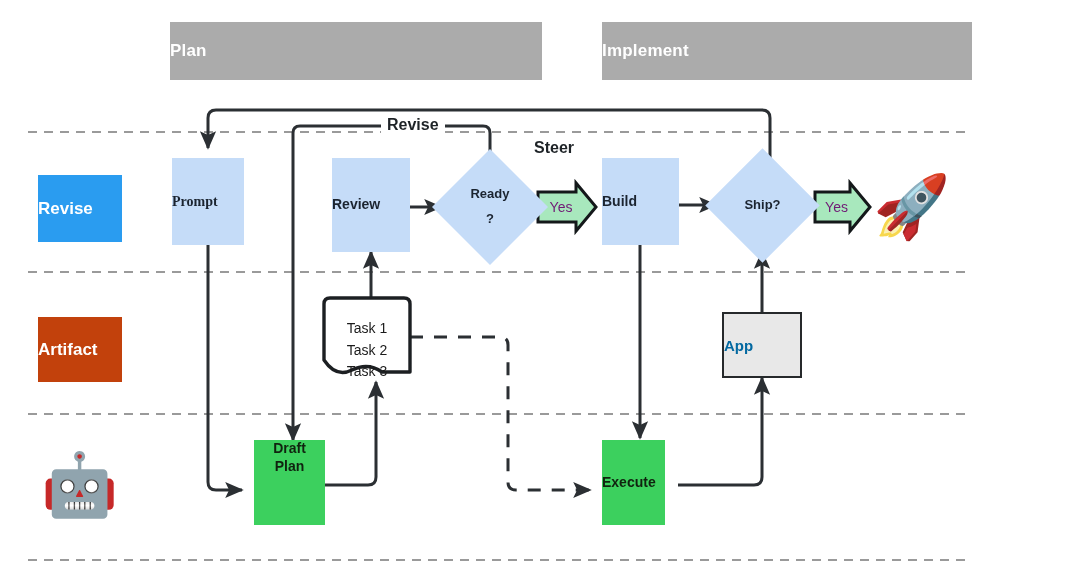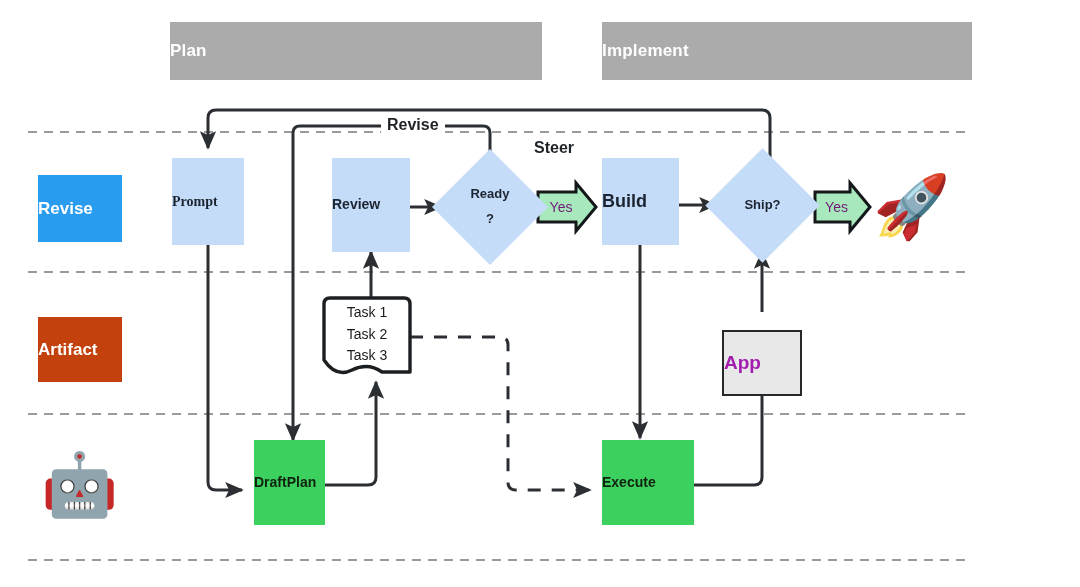--- a/index.html
+++ b/index.html
@@ -50,35 +50,34 @@
   .lane-human { background: #2a9cf0; }
   .lane-artifact { background: #c2410c; }
   
   .box-human {
     background: #c5dcf8;
     color: #1b2430;
     font-weight: bold;
     font-size: 14px;
     line-height: 1.25;
   }
-  .box-human.big { font-size: 18px; }
+  .box-human.big { font-size: 14px; }
   .box-agent {
     background: #3cd05e;
     color: #10230f;
     font-weight: bold;
     font-size: 14px;
     line-height: 1.25;
   }
   .box-app {
     background: #e8e8e8;
     border: 2.5px solid #26292b;
-    color: #a21caf;
-    font-weight: bold;
-    font-size: 19px;
-    margin-top: 18px;
+    color: #0369a1;
+    font-weight: bold;
+    font-size: 15px;
   }
   
   .diamond-wrap {
     position: absolute;
   }
   .diamond-shape {
     position: absolute;
     left: 0; top: 0;
     width: 100%; height: 100%;
     background: #c5dcf8;
@@ -96,21 +95,21 @@
     font-weight: bold;
     font-size: 13px;
     line-height: 1.3;
     gap: 8px;
   }
   
   .doc-wrap { position: absolute; }
   .doc-text {
     position: absolute;
     left: 0;
-    top: 4px;
+    top: 20px;
     width: 100%;
     text-align: center;
     color: #1b1b1b;
     font-size: 14px;
     line-height: 1.55;
   }
   
   .yes-wrap { position: absolute; }
   .yes-text {
     position: absolute;
@@ -265,26 +264,26 @@
       <div>Task 1</div>
       <div>Task 2</div>
       <div>Task 3</div>
     </div>
   </div>
 
   <div class="node box-app" style="left:722px; top:312px; width:80px; height:66px;">
     <span>App</span>
   </div>
 
-  <div class="node box-agent" style="left:254px; top:440px; width:71px; height:85px; flex-direction:row;">
+  <div class="node box-agent" style="left:254px; top:440px; width:71px; height:85px; flex-direction:column;">
     <span>Draft</span>
     <span>Plan</span>
   </div>
 
-  <div class="node box-agent" style="left:602px; top:440px; width:92px; height:85px;">
+  <div class="node box-agent" style="left:602px; top:440px; width:63px; height:85px;">
     <span>Execute</span>
   </div>
 
   <div class="edge-label" style="left:528px; top:99px;margin-top:40px;">
     <span>Steer</span>
   </div>
   <div class="edge-label" style="left:365px; top:116px;margin-left:16px;">
     <span>Revise</span>
   </div>
 

